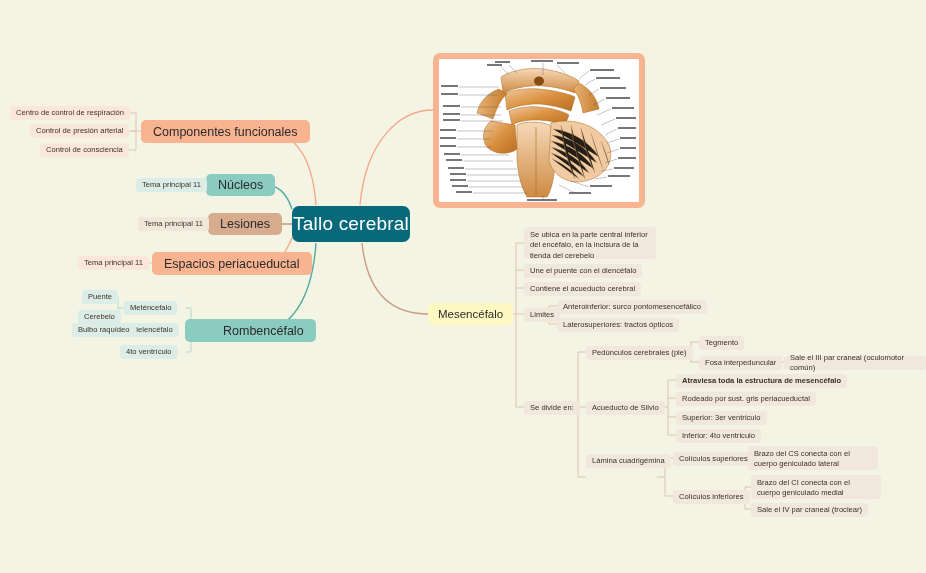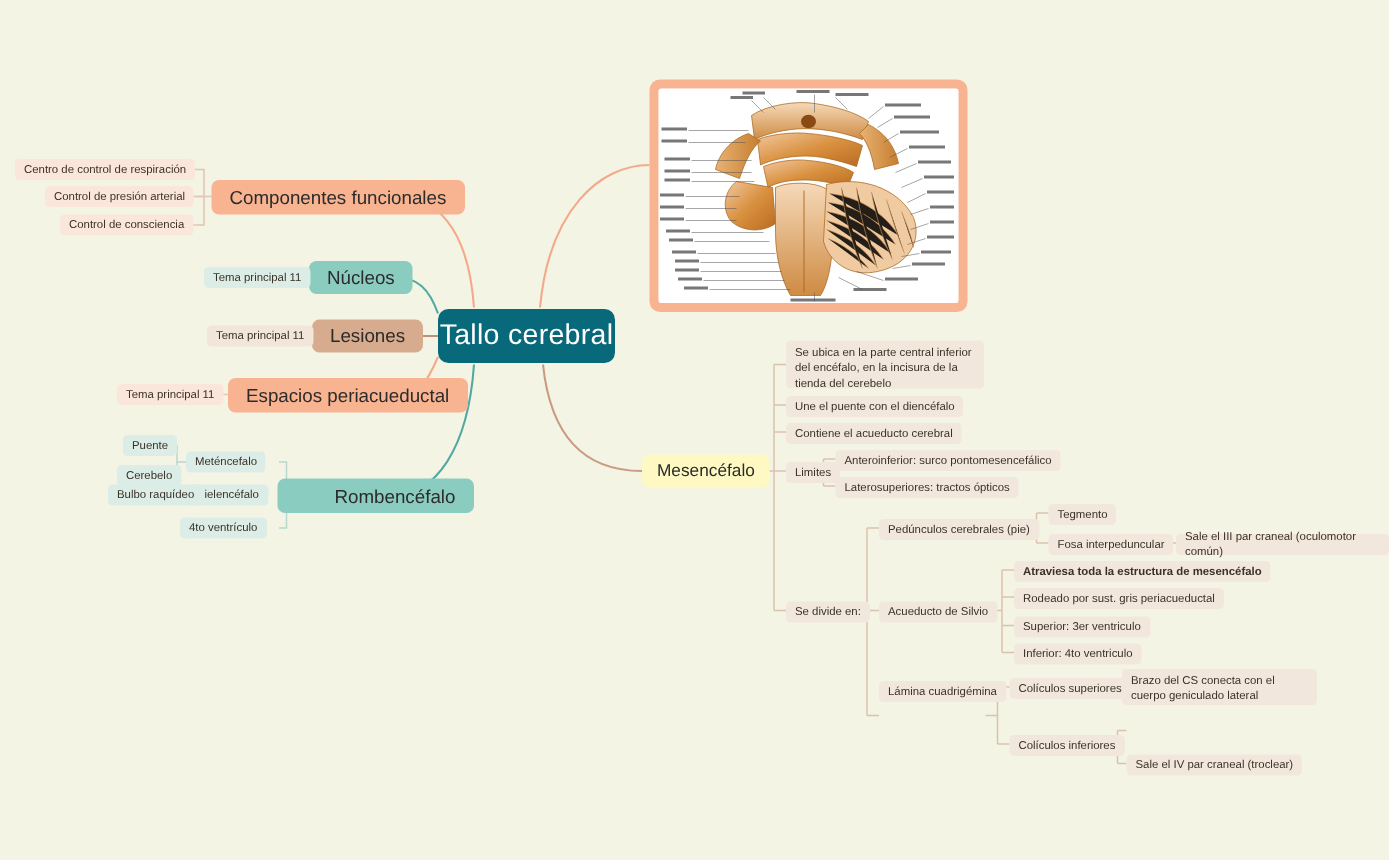--- a/index.html
+++ b/index.html
@@ -421,17 +421,20 @@
   </div>
   <div class="chip chip-plain" style="left:673px;top:452px;height:14px;">
     <span>Colículos superiores</span>
   </div>
   <div class="chip chip-plain chip-wrap" style="left:748px;top:446px;width:130px;height:24px;align-items:flex-start;">
     <span>Brazo del CS conecta con el cuerpo geniculado lateral</span>
   </div>
   <div class="chip chip-plain" style="left:673px;top:490px;height:14px;">
     <span>Colículos inferiores</span>
   </div>
+  <div class="chip chip-plain chip-wrap" style="left:751px;top:475px;width:130px;height:24px;align-items:flex-start;">
+    <span>Brazo del CI conecta con el cuerpo geniculado medial</span>
+  </div>
   <div class="chip chip-plain" style="left:751px;top:503px;height:14px;">
     <span>Sale el IV par craneal (troclear)</span>
   </div>
 
 </div>
 
 </body></html>

